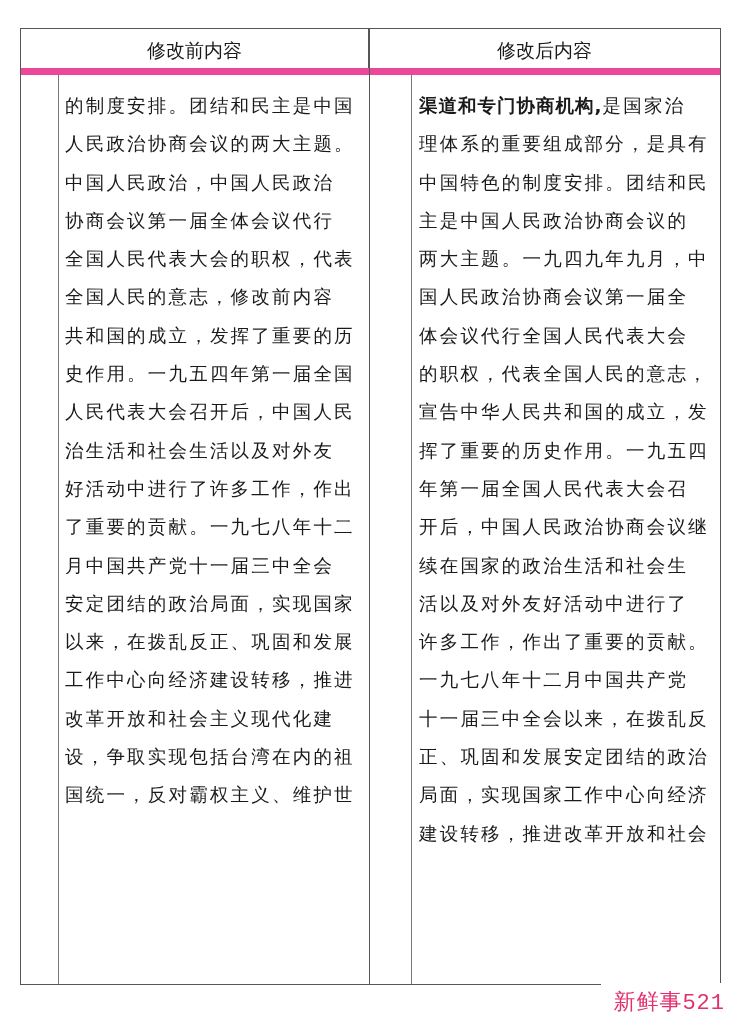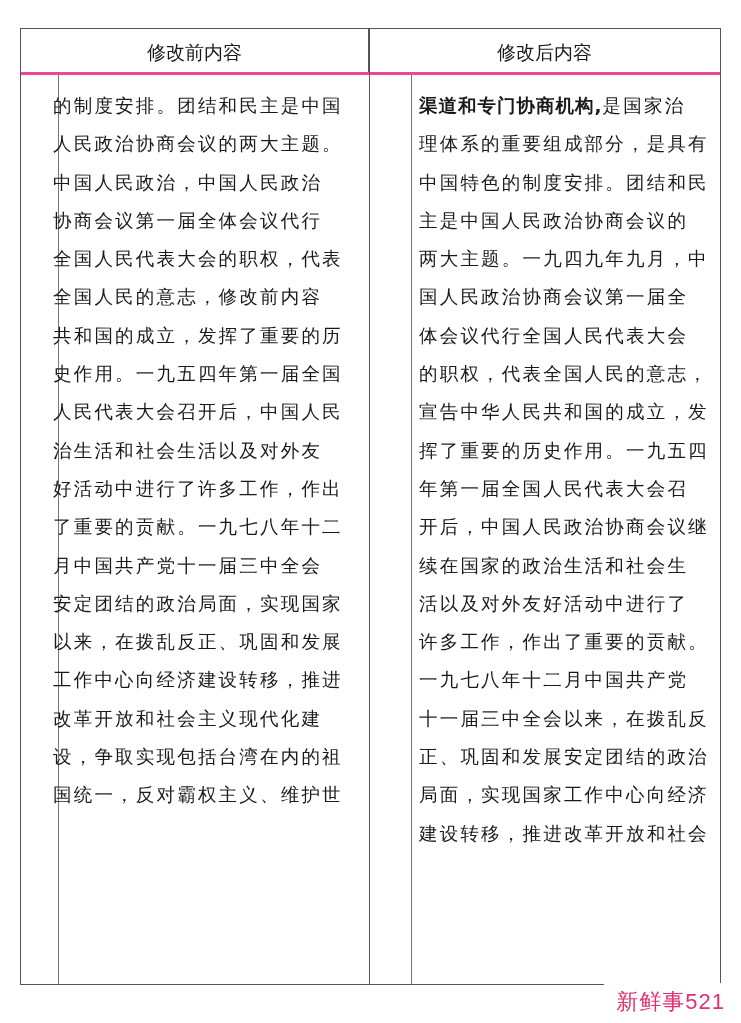--- a/index.html
+++ b/index.html
@@ -23,21 +23,21 @@
       height: 957px;
       border: 1px solid #555;
       box-sizing: border-box;
     }
     .header {
       position: absolute;
       left: 0;
       top: 0;
       width: 100%;
       height: 46px;
-      border-bottom: 3px solid #ec4899;
+      border-bottom: 7px solid #ec4899;
       box-sizing: border-box;
       display: flex;
       justify-content: flex-end;
     }
     .header-cell {
       font-family: "DejaVu Sans", "Liberation Sans", sans-serif;
       font-size: 19px;
       display: flex;
       align-items: center;
       justify-content: center;
@@ -73,30 +73,30 @@
       background: #777;
     }
     .text-col {
       position: absolute;
       top: 58px;
       font-size: 18.5px;
       line-height: 38.3px;
       letter-spacing: 2.2px;
       white-space: nowrap;
     }
-    .text-col.left { left: 32px; }
+    .text-col.left { left: 44px; }
     .text-col.right { left: 398px; }
     .line { display: block; height: 38.3px; }
     .bold { font-weight: bold; font-family: "DejaVu Sans", "Liberation Sans", sans-serif; letter-spacing: 1px; }
 
     .watermark {
       position: absolute;
       right: 12px;
       bottom: 4px;
-      font-family: Liberation Sans, sans-serif;
+      font-family: Liberation Mono, monospace;
       font-size: 22px;
       color: #e0306e;
       background: #ffffff;
       padding: 4px 4px 2px 12px;
       letter-spacing: 1px;
     }
   </style>
 </head>
 <body>
 

